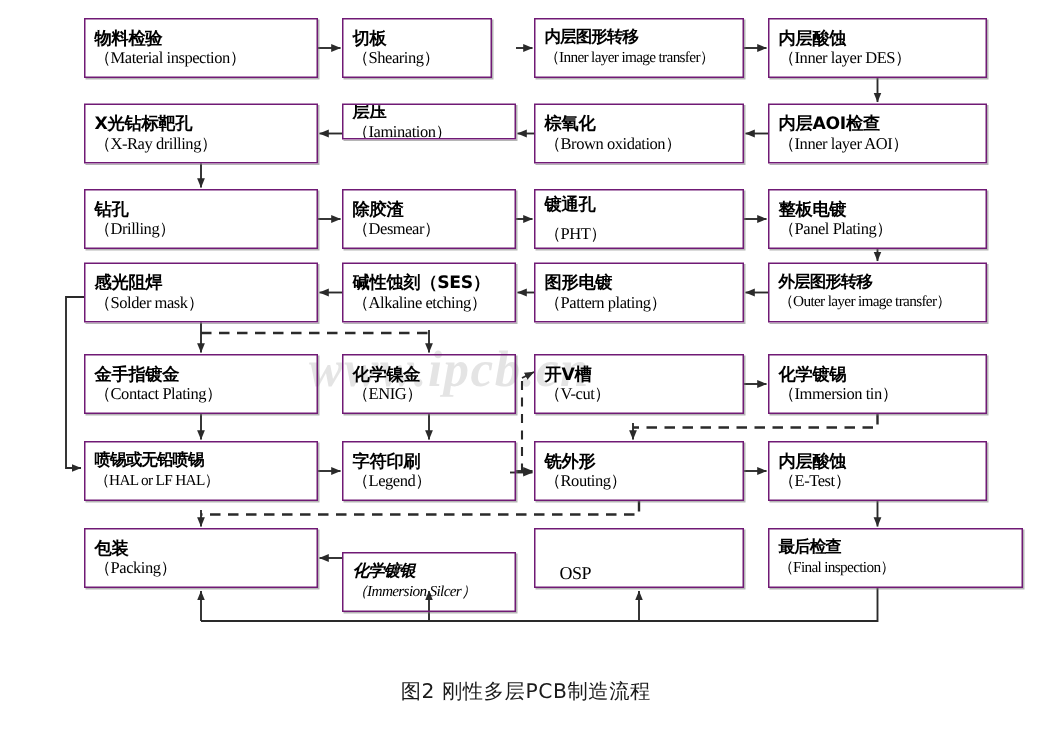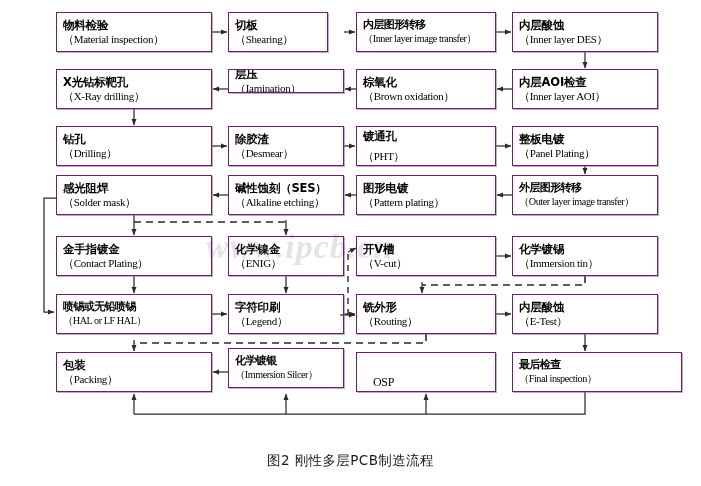--- a/index.html
+++ b/index.html
@@ -254,21 +254,21 @@
         <div class="en">（Routing）</div>
       </div>
       <div class="node" style="left: 512px; top: 294px; width: 146px; height: 40px;">
         <div class="cn">内层酸蚀</div>
         <div class="en">（E-Test）</div>
       </div>
       <div class="node" style="left: 56px; top: 352px; width: 156px; height: 40px;">
         <div class="cn">包装</div>
         <div class="en">（Packing）</div>
       </div>
-      <div class="node tight" style="left: 228px; top: 348px; width: 116px; height: 40px;">
+      <div class="node tight" style="left: 228px; top: 368px; width: 116px; height: 40px; font-style: italic;">
         <div class="cn">化学镀银</div>
         <div class="en">（Immersion Silcer）</div>
       </div>
       <div class="node enonly" style="left: 356px; top: 352px; width: 140px; height: 40px; justify-content: flex-end;">
         <div class="en">OSP</div>
       </div>
       <div class="node tight" style="left: 512px; top: 352px; width: 170px; height: 40px;">
         <div class="cn">最后检查</div>
         <div class="en">（Final inspection）</div>
       </div>

